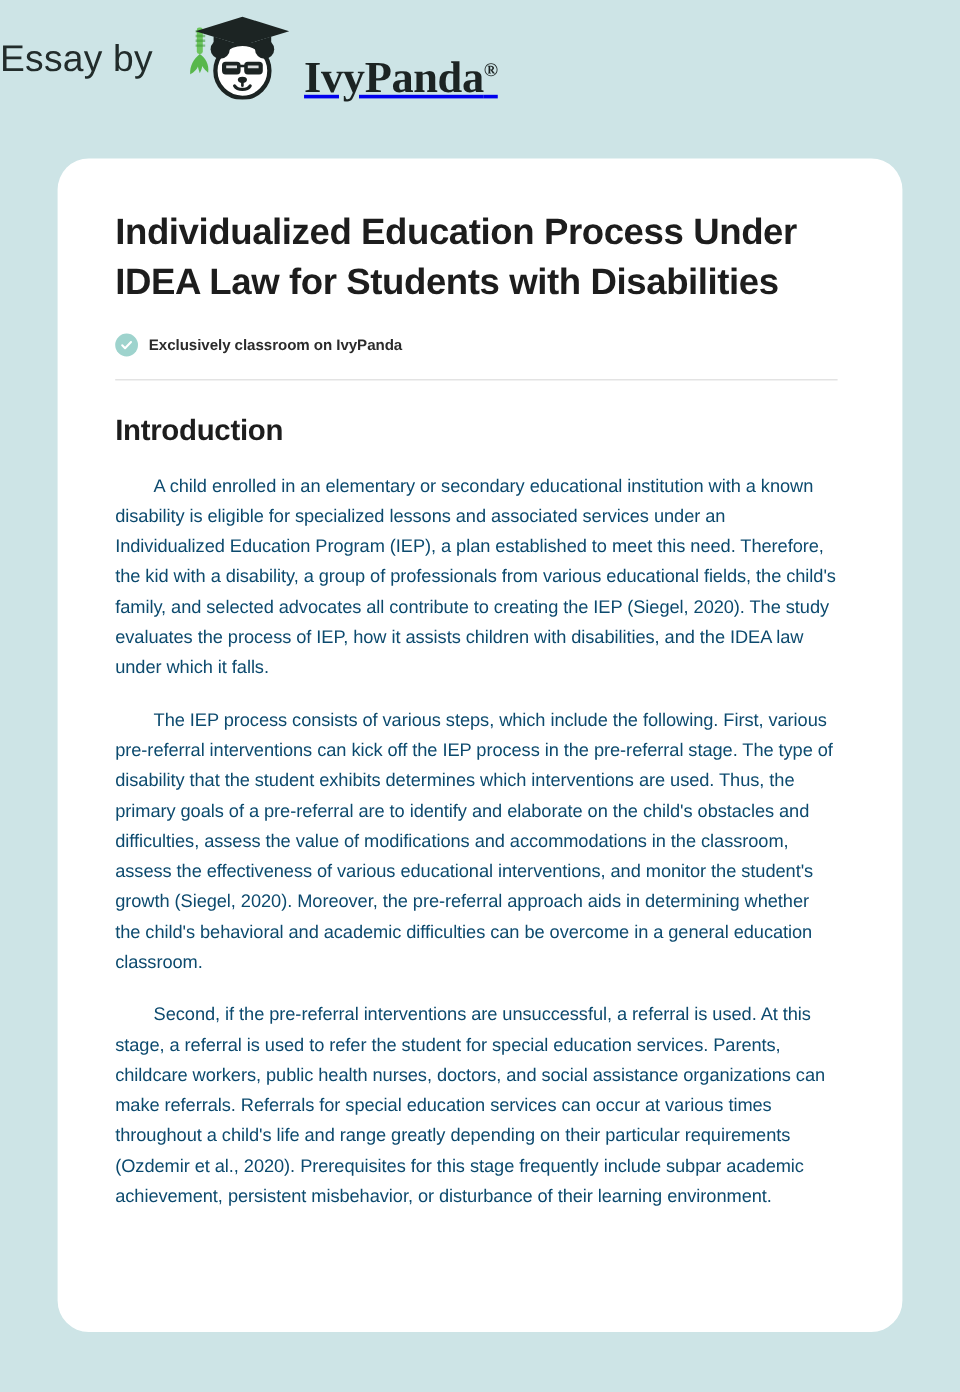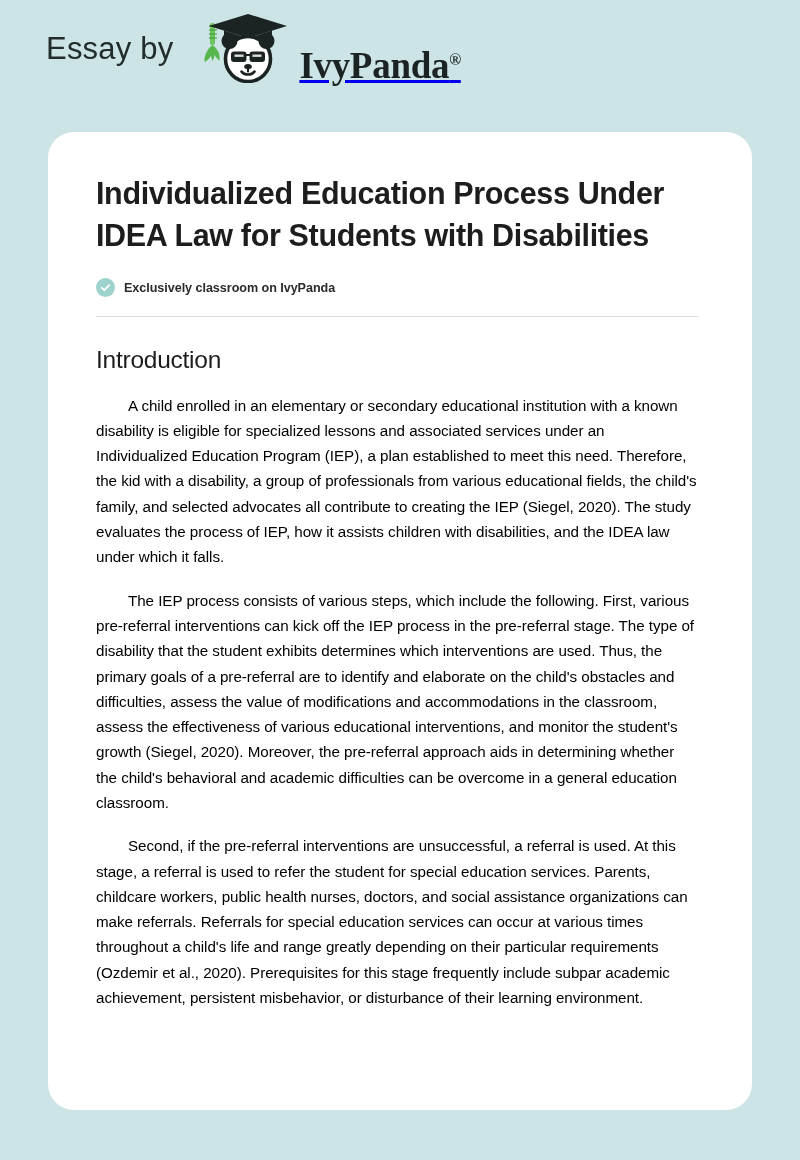--- a/index.html
+++ b/index.html
@@ -17,21 +17,20 @@
 
   
   .brand-bar {
     position: absolute;
     left: 0;
     top: 0;
     width: 800px;
     height: 100px;
     display: flex;
     align-items: center;
-    padding-left: 46px;
     box-sizing: border-box;
     text-align: center;
   }
   .brand-essay-by {
     font-size: 31px;
     font-weight: 400;
     color: #222c2b;
     letter-spacing: 0.2px;
     line-height: 1;
     margin-right: 18px;
@@ -120,34 +119,34 @@
 
   .rule {
     height: 1px;
     background: #dcdcdc;
     margin-top: 19px;
     margin-bottom: 0;
   }
 
   .doc-h2 {
     font-size: 24.5px;
-    font-weight: 400;
+    font-weight: 700;
     color: #1d1d1d;
     letter-spacing: -0.25px;
     line-height: 1.2;
     margin: 28px 0 0 0;
   }
   .doc-h2.subsequent {
     margin-top: 26px;
   }
 
   .doc-p {
     font-size: 15.2px;
     font-weight: 400;
-    color: #000000;
+    color: #0c4a6e;
     line-height: 25.3px;
     letter-spacing: -0.05px;
     text-indent: 32px;
     margin: 18px 0 0 0;
     text-align: left;
   }
 </style>
 </head>
 <body>
 

